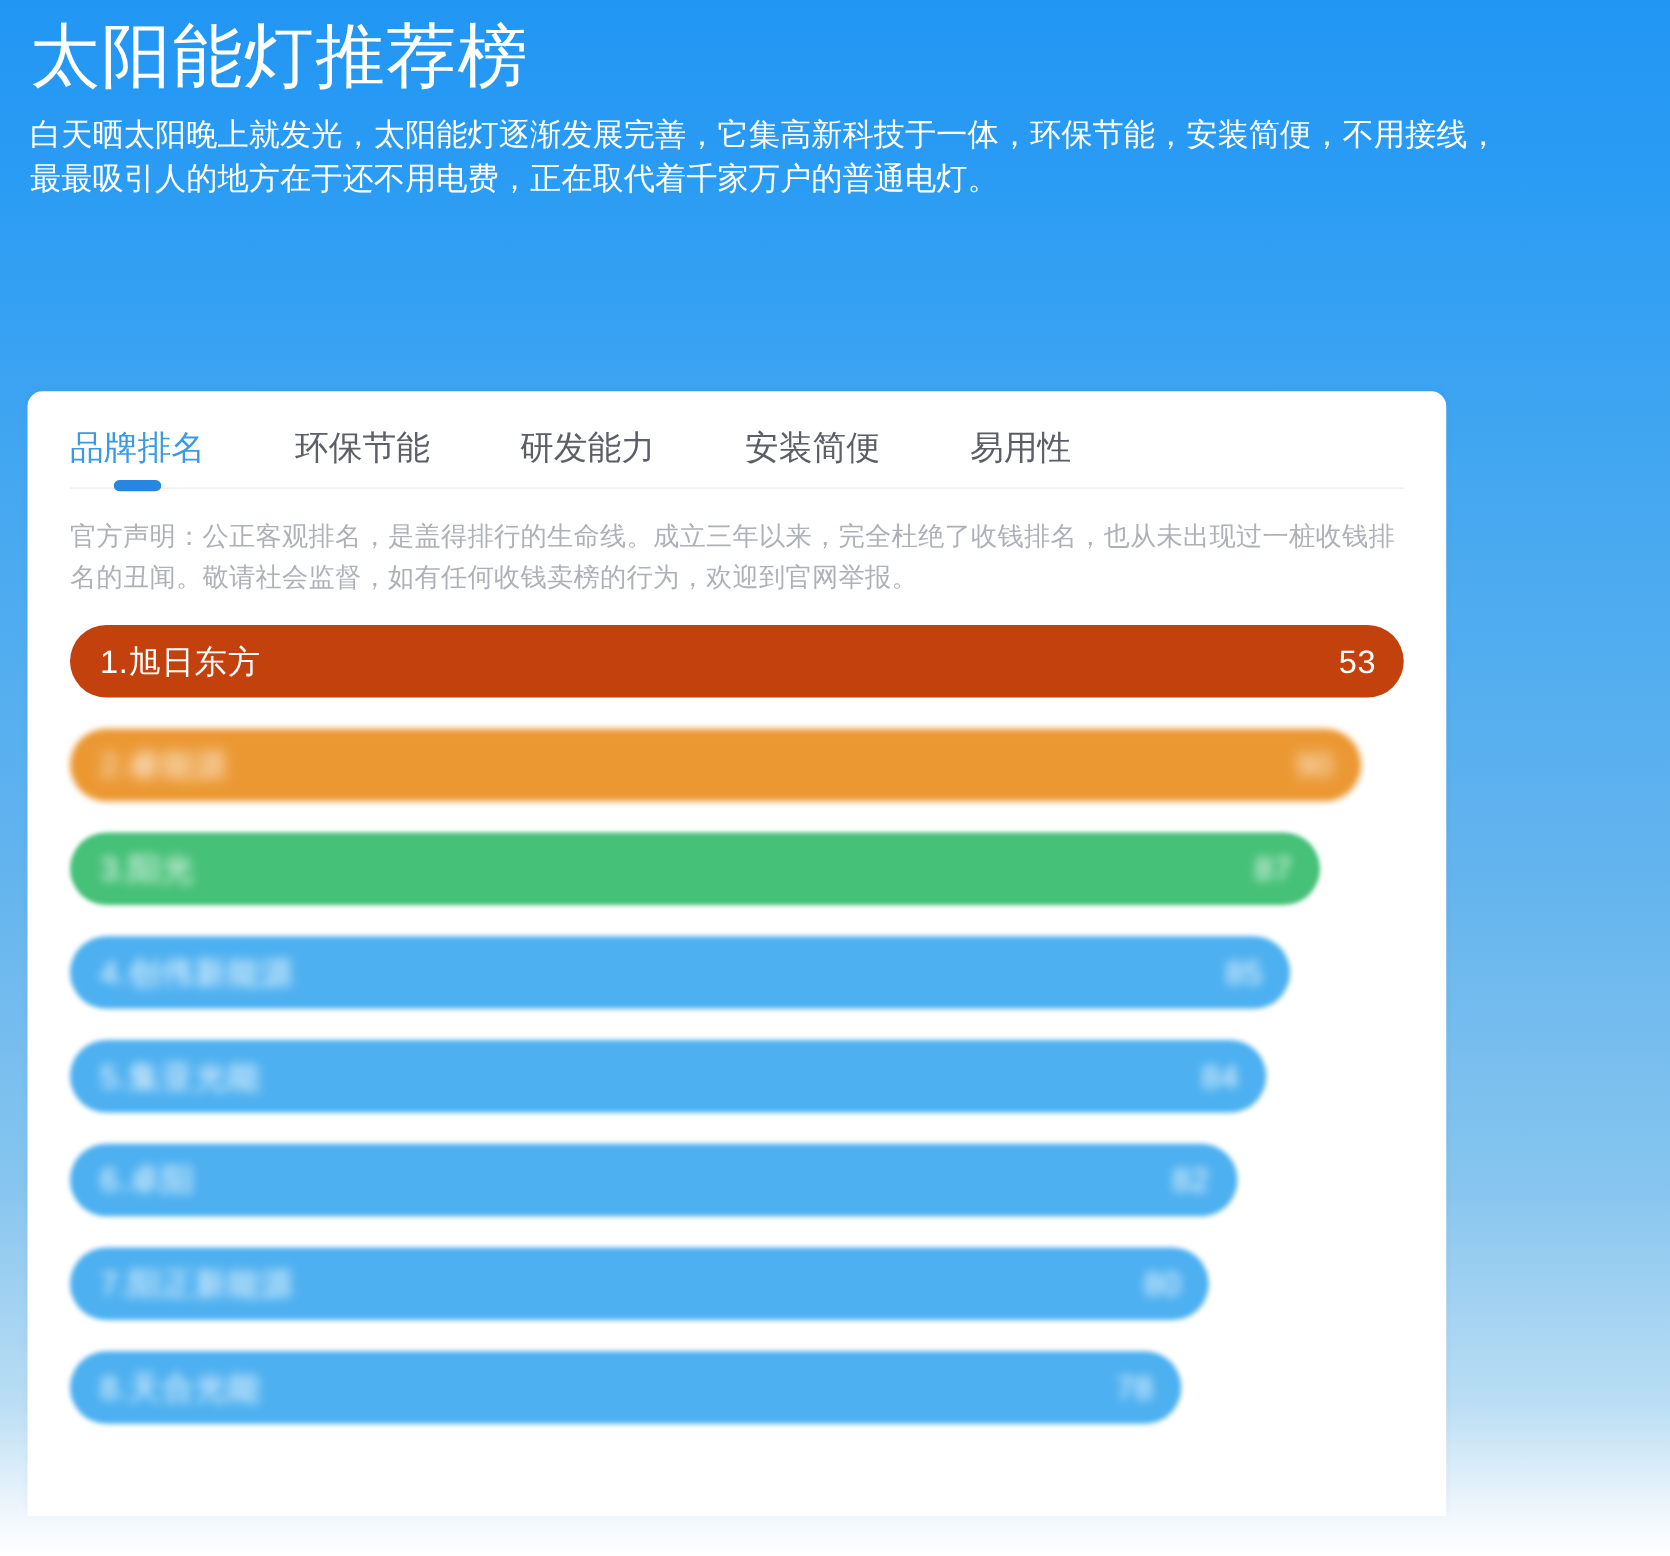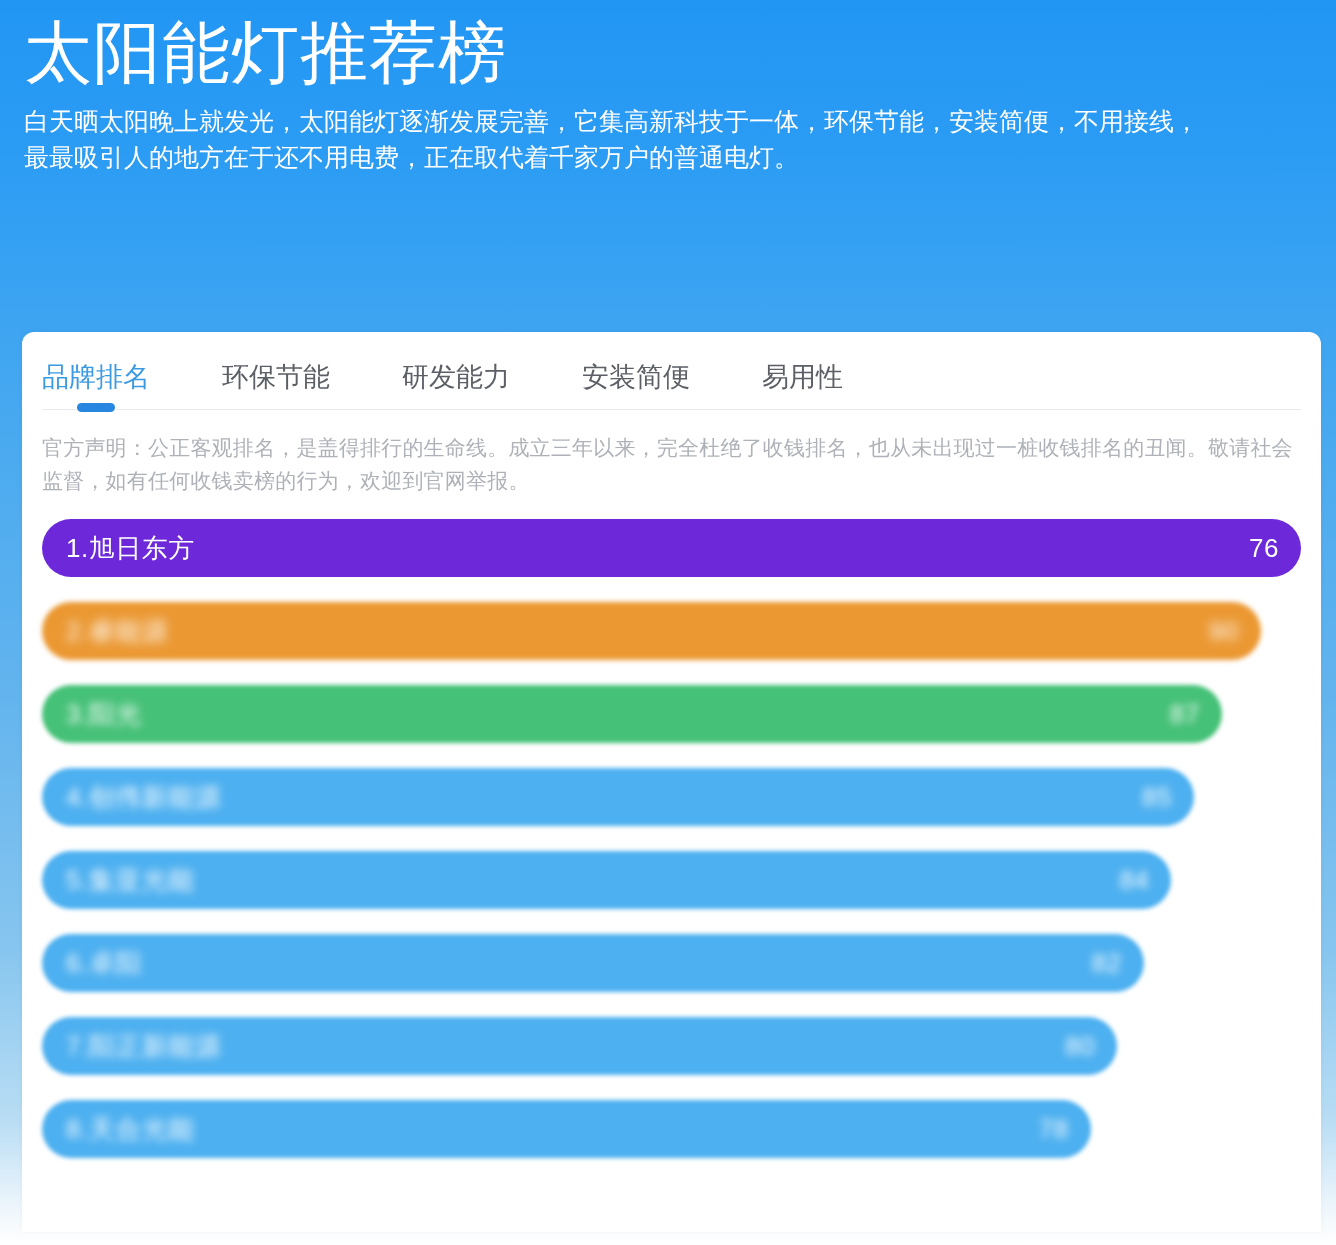--- a/index.html
+++ b/index.html
@@ -24,47 +24,47 @@
     position: relative;
   }
 
   
   .hero {
     padding: 14px 24px 0 24px;
   }
 
   .hero-title {
     color: #ffffff;
-    font-size: 68px;
+    font-size: 56px;
     line-height: 1.12;
     font-weight: 400;
     letter-spacing: 1px;
     white-space: nowrap;
   }
 
   .hero-desc {
     color: #ffffff;
     font-size: 25px;
     line-height: 1.42;
     margin-top: 14px;
     max-width: 1180px;
     font-weight: 400;
   }
 
   
   .card {
     position: absolute;
     left: 22px;
-    top: 332px;
-    width: 1299px;
+    top: 313px;
+    width: 1135px;
     height: 900px;
     background: #ffffff;
     border-radius: 12px 12px 0 0;
     box-shadow: 0 -1px 6px rgba(0,0,0,0.04);
-    padding: 0 20px;
+    padding: 0 34px;
     overflow: hidden;
   }
 
   
   .tabs {
     display: flex;
     align-items: flex-end;
     position: relative;
     height: 78px;
     padding-top: 26px;
@@ -165,23 +165,23 @@
       <div class="tab">环保节能</div>
       <div class="tab">研发能力</div>
       <div class="tab">安装简便</div>
       <div class="tab">易用性</div>
     </div>
 
   <p class="disclaimer">官方声明：公正客观排名，是盖得排行的生命线。成立三年以来，完全杜绝了收钱排名，也从未出现过一桩收钱排名的丑闻。敬请社会监督，如有任何收钱卖榜的行为，欢迎到官网举报。</p>
 
   <div class="bars" id="bar-list">
       <div class="bar-row ">
-        <div class="bar" style="width: 100%; background: #6d28d9;">
+        <div class="bar" style="width: 100%; background: #c2410c;">
           <span class="bar-label">1.旭日东方</span>
-          <span class="bar-score">76</span>
+          <span class="bar-score">53</span>
         </div>
       </div>
       <div class="bar-row blur-1">
         <div class="bar" style="width: 96.8%; background: rgb(235, 152, 50);">
           <span class="bar-label">2.睿能源</span>
           <span class="bar-score">90</span>
         </div>
       </div>
       <div class="bar-row blur-2">
         <div class="bar" style="width: 93.7%; background: rgb(70, 193, 120);">

